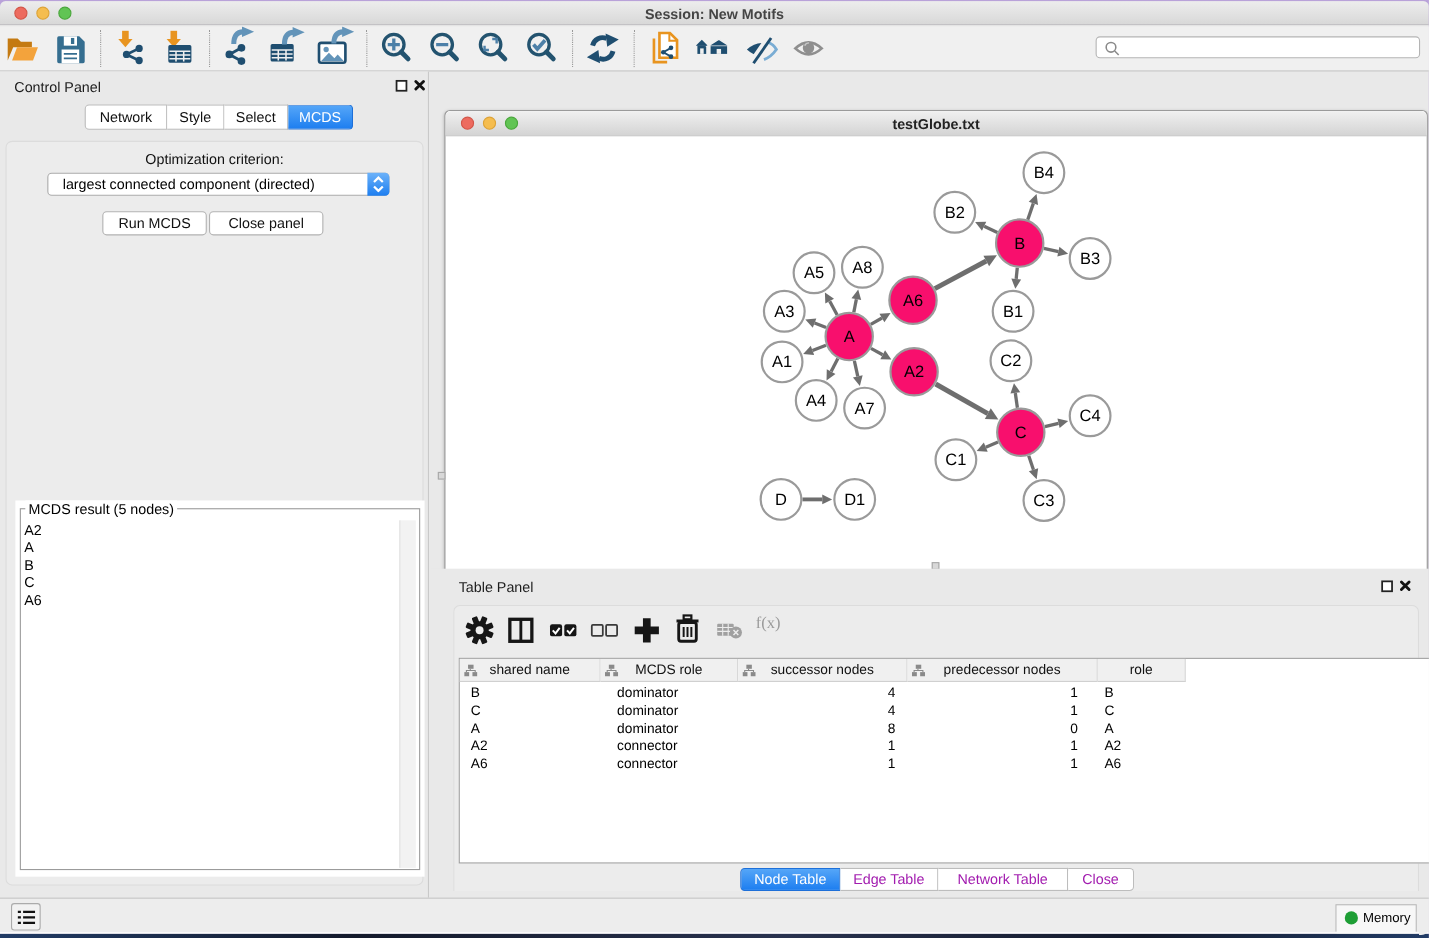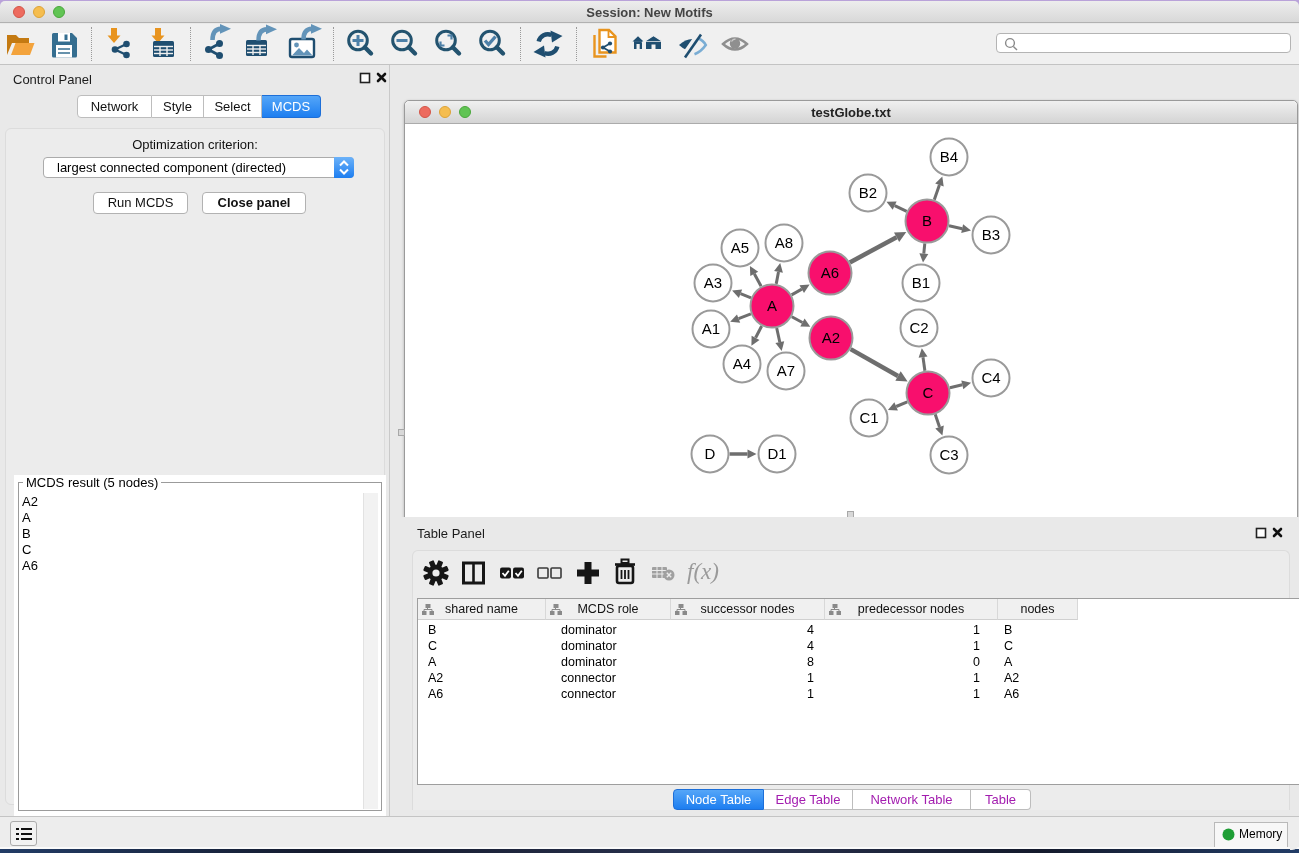--- a/index.html
+++ b/index.html
@@ -31,21 +31,21 @@
 #cpinner { left:5px; top:63px; width:380px; height:677px; background:#ececec;
   border:1px solid #dcdcdc; border-radius:6px; }
 #optlabel { left:0; top:72px; width:390px; text-align:center; font-size:13px; color:#111; }
 #dropdown { left:43px; top:92px; width:311px; height:21px; background:#fff;
   border:1px solid #ababab; border-radius:4px; font-size:13px; color:#000; }
 #dropdown .txt { left:13px; top:2px; }
 #dropdown .spin { right:-1px; top:-1px; width:20px; height:21px; border-radius:0 4px 4px 0;
   background:linear-gradient(#6cb2f9,#1d7ef0); }
 .btn { height:22px; background:#fff; border:1px solid #b2b2b2; border-radius:4px;
   font-size:13px; color:#111; text-align:center; line-height:20px; }
-#whitebox { left:14px; top:390px; width:372px; height:342px; background:#fff;margin-top:20px; }
+#whitebox { left:14px; top:390px; width:372px; height:342px; background:#fff; }
 #groupbox { left:4px; top:7px; right:4px; bottom:6px; border:1px solid #9b9b9b; }
 #grouplabel { left:4px; top:-8px; background:#fff; padding:0 3px; font-size:13px; color:#000; }
 #mcdslist { font-size:13px; color:#000; left:3px; top:11px; line-height:16px; }
 #listscroll { right:3px; top:10px; width:15px; bottom:1px; background:#f2f2f2; border-left:1px solid #e2e2e2; }
 
 #gwin { left:404px; top:77px; width:894px; height:508px; background:#fff;
   border:1px solid #9a9a9a; border-radius:5px 5px 0 0;
   box-shadow:0 1px 3px rgba(0,0,0,0.25);margin-top:23px; }
 #gtitle { left:0; top:0; width:100%; height:23px; background:linear-gradient(#f0f0f0,#d4d4d4);
   border-bottom:1px solid #ababab; border-radius:5px 5px 0 0; }
@@ -223,21 +223,21 @@
   <div class="abs" id="dropdown">
     <div class="abs txt">largest connected component (directed)</div>
     <div class="abs spin">
       <svg class="abs" style="left:4px;top:3px;" width="12" height="15" viewBox="0 0 12 15">
         <path d="M2 5.5 L6 1.5 L10 5.5" fill="none" stroke="#fff" stroke-width="2"></path>
         <path d="M2 9.5 L6 13.5 L10 9.5" fill="none" stroke="#fff" stroke-width="2"></path>
       </svg>
     </div>
   </div>
   <div class="abs btn" style="left:93px; top:127px; width:95px;">Run MCDS</div>
-  <div class="abs btn" style="left:202px; top:127px; width:104px;font-weight:bold;">Close panel</div>
+  <div class="abs btn" style="left:190px; top:127px; width:104px;">Close panel</div>
   <div class="abs" id="whitebox">
     <div class="abs" id="groupbox">
       <div class="abs" id="grouplabel">MCDS result (5 nodes)</div>
       <div class="abs" id="mcdslist">A2<br>A<br>B<br>C<br>A6</div>
       <div class="abs" id="listscroll"></div>
     </div>
   </div>
 </div>
 
 <div class="abs" id="gwin">
@@ -383,21 +383,21 @@
       <g fill="#a0a0a0">
             <rect x="239" y="16" width="15" height="11" rx="1"></rect>
             <line x1="239" y1="19.5" x2="254" y2="19.5" stroke="#ececec" stroke-width="1"></line>
             <line x1="239" y1="23" x2="254" y2="23" stroke="#ececec" stroke-width="1"></line>
             <line x1="244" y1="16" x2="244" y2="27" stroke="#ececec" stroke-width="1"></line>
             <line x1="249" y1="16" x2="249" y2="27" stroke="#ececec" stroke-width="1"></line>
             <circle cx="256" cy="24" r="5.5"></circle>
             <path d="M253.8 21.8 l4.4 4.4 M258.2 21.8 l-4.4 4.4" stroke="#ececec" stroke-width="1.4"></path>
           </g>
       </svg>
-      <div class="abs" style="left:274px;top:8px;font-family:'Liberation Serif',serif;font-style:italic;font-size:23px;color:#9a9a9a;">f(x)</div>
+      <div class="abs" style="left:274px;top:8px;font-family:'Liberation Serif',serif;font-size:15px;color:#9a9a9a;">f(x)</div>
       </div>
   </div>
   <div class="abs" id="datatable">
       <div class="abs th" style="left:0px;width:128px;"><svg class="abs" style="left:4px;top:5px;" width="12" height="11" viewBox="0 0 12 11">
           <g fill="#8a8a8a">
             <rect x="3.5" y="0" width="5" height="4"></rect>
             <rect x="0" y="7" width="4.5" height="4"></rect>
             <rect x="7.5" y="7" width="4.5" height="4"></rect>
             <path d="M5.5 4 v2 M2 7 v-1.5 h8 V7" stroke="#8a8a8a" stroke-width="1" fill="none"></path>
           </g>
@@ -419,21 +419,21 @@
           </g>
         </svg>successor nodes</div>
     <div class="abs th" style="left:407px;width:173px;"><svg class="abs" style="left:4px;top:5px;" width="12" height="11" viewBox="0 0 12 11">
           <g fill="#8a8a8a">
             <rect x="3.5" y="0" width="5" height="4"></rect>
             <rect x="0" y="7" width="4.5" height="4"></rect>
             <rect x="7.5" y="7" width="4.5" height="4"></rect>
             <path d="M5.5 4 v2 M2 7 v-1.5 h8 V7" stroke="#8a8a8a" stroke-width="1" fill="none"></path>
           </g>
         </svg>predecessor nodes</div>
-    <div class="abs th" style="left:580px;width:80px;">nodes</div>
+    <div class="abs th" style="left:580px;width:80px;">role</div>
     <div class="abs td" style="left:10px;top:24px;">B</div>
     <div class="abs td" style="left:143px;top:24px;">dominator</div>
     <div class="abs td" style="left:336px;top:24px;width:60px;text-align:right;">4</div>
     <div class="abs td" style="left:502px;top:24px;width:60px;text-align:right;">1</div>
     <div class="abs td" style="left:586px;top:24px;">B</div>
     <div class="abs td" style="left:10px;top:40px;">C</div>
     <div class="abs td" style="left:143px;top:40px;">dominator</div>
     <div class="abs td" style="left:336px;top:40px;width:60px;text-align:right;">4</div>
     <div class="abs td" style="left:502px;top:40px;width:60px;text-align:right;">1</div>
     <div class="abs td" style="left:586px;top:40px;">C</div>
@@ -450,21 +450,21 @@
     <div class="abs td" style="left:10px;top:88px;">A6</div>
     <div class="abs td" style="left:143px;top:88px;">connector</div>
     <div class="abs td" style="left:336px;top:88px;width:60px;text-align:right;">1</div>
     <div class="abs td" style="left:502px;top:88px;width:60px;text-align:right;">1</div>
     <div class="abs td" style="left:586px;top:88px;">A6</div>
     </div>
   <div class="abs tabrow" style="left:282px;top:272px;">
     <div class="btab first sel" style="width:91px;">Node Table</div>
     <div class="btab" style="width:89px;">Edge Table</div>
     <div class="btab" style="width:118px;">Network Table</div>
-    <div class="btab last" style="width:60px;">Table</div>
+    <div class="btab last" style="width:60px;">Close</div>
   </div>
 </div>
 
 <div class="abs" id="statusbar">
   <div class="abs" id="listbtn">
     <svg class="abs" style="left:5px;top:5px;" width="16" height="14" viewBox="0 0 16 14">
       <g stroke="#111" stroke-width="2">
         <line x1="0" y1="2" x2="3" y2="2"></line>
           <line x1="5" y1="2" x2="16" y2="2"></line>
         <line x1="0" y1="7" x2="3" y2="7"></line>

